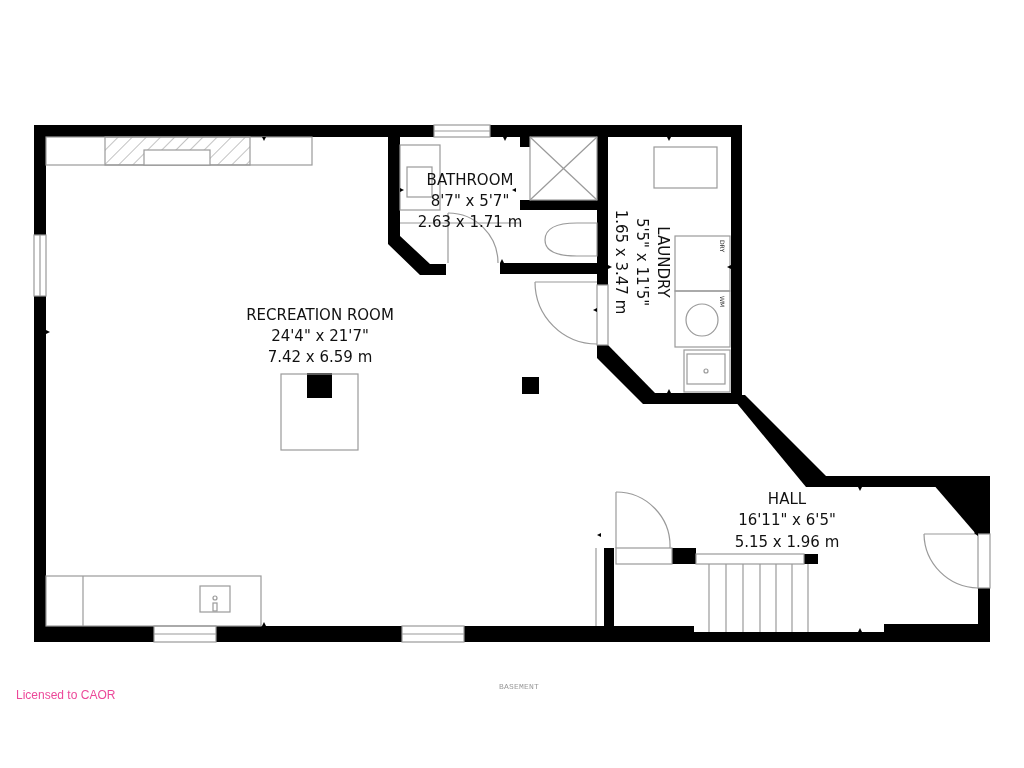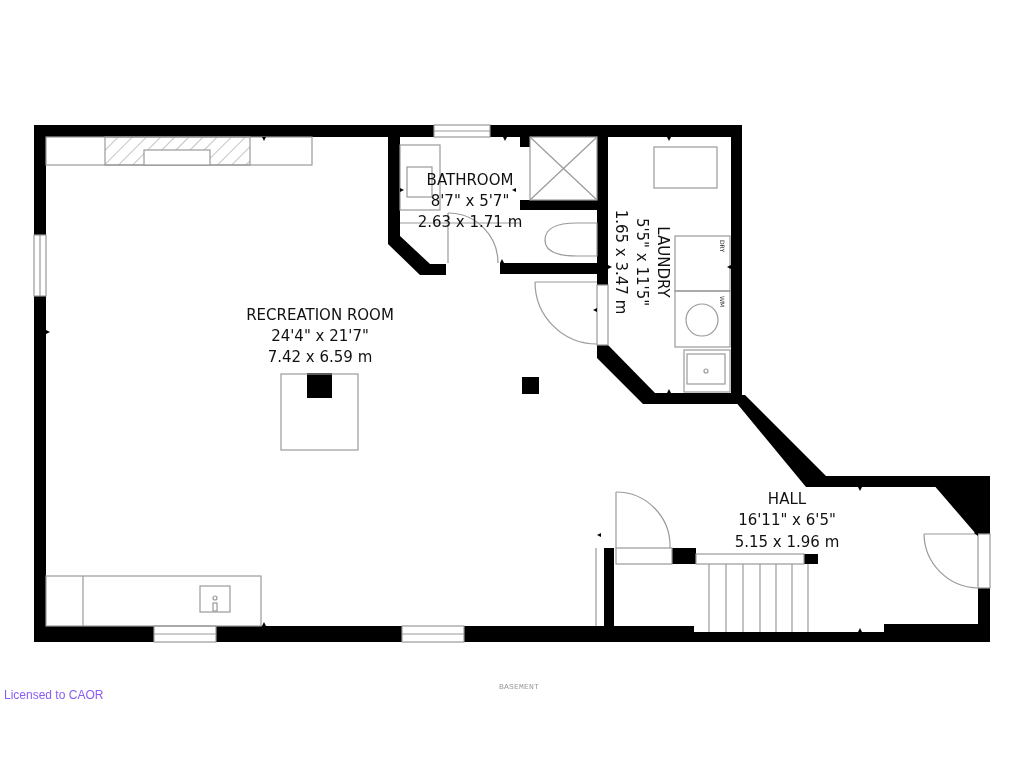--- a/index.html
+++ b/index.html
@@ -4,22 +4,22 @@
   <style>
     html, body { margin: 0; padding: 0; background: #ffffff; }
     body { width: 1024px; height: 768px; position: relative; overflow: hidden;
            font-family: "DejaVu Sans", sans-serif; }
     #plan { position: absolute; left: 0; top: 0; width: 1024px; height: 768px; }
     .wall { fill: #000; }
     .thin { fill: none; stroke: #9a9a9a; stroke-width: 1.2; }
     .thin-w { fill: #fff; stroke: #9a9a9a; stroke-width: 1.2; }
     .lbl { font-family: "DejaVu Sans", sans-serif; font-size: 15px; fill: #111; text-anchor: middle; }
     .tiny { font-family: "DejaVu Sans", sans-serif; font-size: 6px; fill: #333; }
-    .license { position: absolute; left: 4px; top: 688px; font-family: "Liberation Sans", sans-serif;
-               font-size: 12px; color: #8b5cf6; }
+    .license { position: absolute; left: 16px; top: 688px; font-family: "Liberation Sans", sans-serif;
+               font-size: 12px; color: #ec4899; }
     .floorname { position: absolute; left: 491px; top: 682px; font-family: Liberation Mono, monospace;
                  font-size: 8px; color: #9a9a9a; letter-spacing: 0.2px; padding-left: 8px; }
   </style>
 </head>
 <body>
 
 <svg id="plan" viewBox="0 0 1024 768" xmlns="http://www.w3.org/2000/svg">
   <defs>
     <pattern id="hatch" width="10" height="10" patternUnits="userSpaceOnUse" patternTransform="rotate(45)">
       <line x1="0" y1="0" x2="0" y2="10" stroke="#9a9a9a" stroke-width="1.2"></line>

